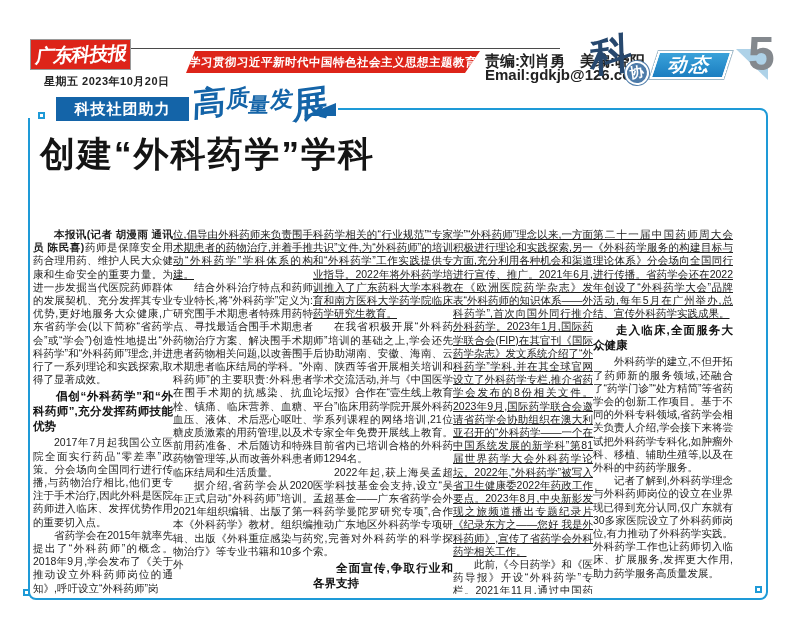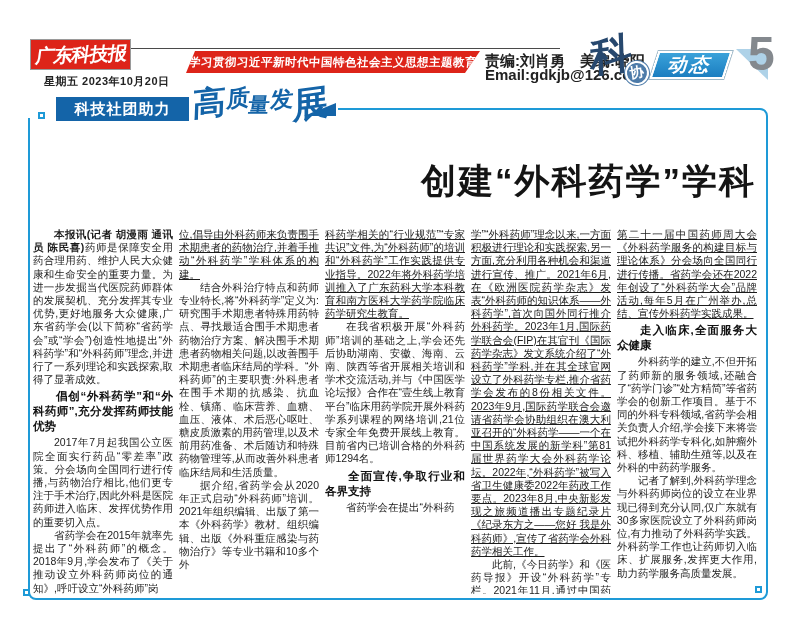--- a/index.html
+++ b/index.html
@@ -71,27 +71,27 @@
   .slogan .c0 { font-size:33px; transform:rotate(-6deg); }
   .slogan .c1 { font-size:23px; transform:translateY(-8px) rotate(-4deg); }
   .slogan .c2 { font-size:21px; transform:translateY(-2px); }
   .slogan .c3 { font-size:23px; transform:translateY(-7px) rotate(-6deg); }
   .slogan .c4 { font-size:36px; transform:translateY(2px) rotate(-8deg); }
   .header-triangle {
     position:absolute; left:304px; top:103px; width:32px; height:13px;
     background:var(--deep-blue,#1464a8); clip-path:polygon(0 100%, 100% 0, 100% 100%); z-index:2;
   }
   
-  .headline { position:absolute; left:40px; top:132px; width:716px; text-align:right; color:#141414;margin-top:27px; }
+  .headline { position:absolute; left:40px; top:132px; width:716px; text-align:left; color:#141414; }
   .h-line1 { font-size:35px; font-weight:900; letter-spacing:2px; line-height:43px; }
   .h-line2 { font-size:37px; font-weight:900; letter-spacing:1px; line-height:46px; }
   
   .columns {
     position:absolute; left:33px; top:228px; width:726px; height:366px;
-    display:flex; gap:6px; overflow:hidden;
+    display:flex; overflow:hidden;
   }
   .col { flex:0 0 140px; width:140px; overflow:hidden; }
   .para {
     font-size:10.5px; line-height:13.2px; text-align:justify;
     color:var(--text-black,#1c1c1c); text-indent:2em;
   }
   .para.cont { text-indent:0;text-decoration:underline; }
   .para b { font-weight:900; }
   .subhead {
     font-size:11.5px; line-height:15px; font-weight:900; color:#111;
@@ -144,20 +144,21 @@
         <p class="para">省药学会在2015年就率先提出了“外科药师”的概念。2018年9月,学会发布了《关于推动设立外科药师岗位的通知》,呼吁设立“外科药师”岗</p>
       </div>
       <div class="col">
         <p class="para cont">位,倡导由外科药师来负责围手术期患者的药物治疗,并着手推动“外科药学”学科体系的构建。</p>
         <p class="para">结合外科治疗特点和药师专业特长,将“外科药学”定义为:研究围手术期患者特殊用药特点、寻找最适合围手术期患者药物治疗方案、解决围手术期患者药物相关问题,以改善围手术期患者临床结局的学科。“外科药师”的主要职责:外科患者在围手术期的抗感染、抗血栓、镇痛、临床营养、血糖、血压、液体、术后恶心呕吐、糖皮质激素的用药管理,以及术前用药准备、术后随访和特殊药物管理等,从而改善外科患者临床结局和生活质量。</p>
         <p class="para">据介绍,省药学会从2020年正式启动“外科药师”培训。2021年组织编辑、出版了第一本《外科药学》教材。组织编辑、出版《外科重症感染与药物治疗》等专业书籍和10多个外</p>
       </div>
       <div class="col">
         <p class="para cont">科药学相关的“行业规范”“专家共识”文件,为“外科药师”的培训和“外科药学”工作实践提供专业指导。2022年将外科药学培训推入了广东药科大学本科教育和南方医科大学药学院临床药学研究生教育。</p>
         <p class="para">在我省积极开展“外科药师”培训的基础之上,学会还先后协助湖南、安徽、海南、云南、陕西等省开展相关培训和学术交流活动,并与《中国医学论坛报》合作在“壹生线上教育平台”临床用药学院开展外科药学系列课程的网络培训,21位专家全年免费开展线上教育。目前省内已培训合格的外科药师1294名。</p>
+        <p class="para">2022年起,获上海吴孟超医学科技基金会支持,设立“吴孟超基金——广东省药学会外科药学曼陀罗研究专项”,合作推动广东地区外科药学专项研究,完善对外科药学的科学探索。</p>
         <p class="subhead">全面宣传,争取行业和各界支持</p>
         <p class="para">省药学会在提出“外科药</p>
       </div>
       <div class="col">
         <p class="para cont">学”“外科药师”理念以来,一方面积极进行理论和实践探索,另一方面,充分利用各种机会和渠道进行宣传、推广。2021年6月,在《欧洲医院药学杂志》发表“外科药师的知识体系——外科药学”,首次向国外同行推介外科药学。2023年1月,国际药学联合会(FIP)在其官刊《国际药学杂志》发文系统介绍了“外科药学”学科,并在其全球官网设立了外科药学专栏,推介省药学会发布的8份相关文件。2023年9月,国际药学联合会邀请省药学会协助组织在澳大利亚召开的“外科药学——一个在中国系统发展的新学科”第81届世界药学大会外科药学论坛。2022年,“外科药学”被写入省卫生健康委2022年药政工作要点。2023年8月,中央新影发现之旅频道播出专题纪录片《纪录东方之——您好 我是外科药师》,宣传了省药学会外科药学相关工作。</p>
         <p class="para">此前,《今日药学》和《医药导报》开设“外科药学”专栏。2021年11月,通过中国药学会</p>
       </div>
       <div class="col">
         <p class="para cont">第二十一届中国药师周大会《外科药学服务的构建目标与理论体系》分会场向全国同行进行传播。省药学会还在2022年创设了“外科药学大会”品牌活动,每年5月在广州举办,总结、宣传外科药学实践成果。</p>
         <p class="subhead">走入临床,全面服务大众健康</p>

